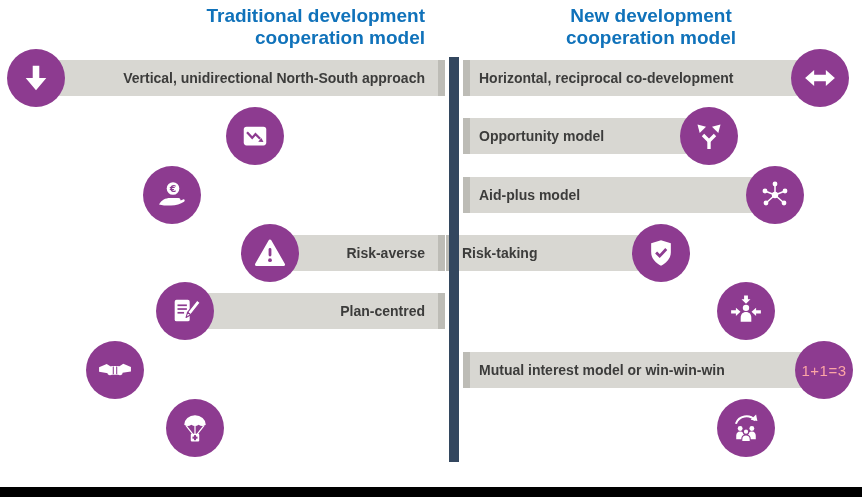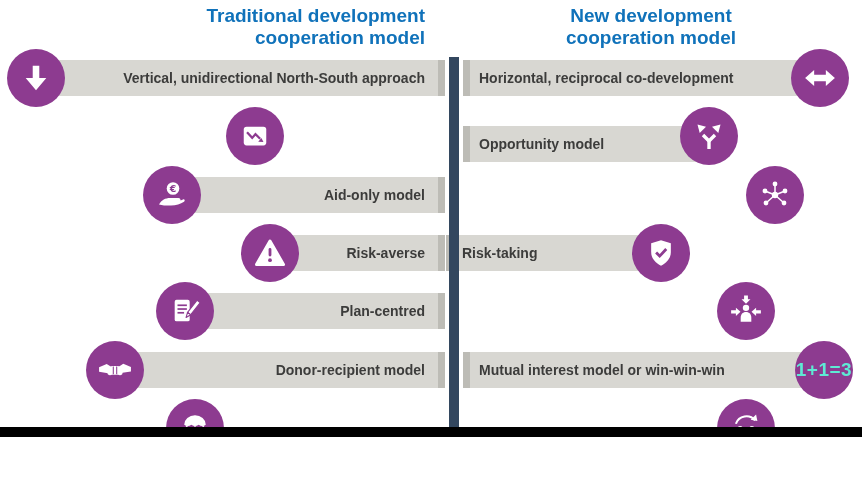--- a/index.html
+++ b/index.html
@@ -1,31 +1,31 @@
 <!DOCTYPE html>
 <html style="--purple: #8d3b90; --navy: #33475f; --bar: #d8d7d2; --bar_edge: #bdbcb6; --header_blue: #1072ba; --text: #3c3c3b; --footer: #000000;"><head>
 <meta charset="utf-8">
 <style>
   html,body{margin:0;padding:0;background:#fff;}
-  .stage{position:relative;width:862px;height:437px;background:#fff;overflow:hidden;
+  .stage{position:relative;width:862px;height:497px;background:#fff;overflow:hidden;
          font-family:"Liberation Sans",sans-serif;}
   .header{position:absolute;font-weight:bold;font-size:19px;line-height:1.18;
           color:var(--header_blue);white-space:pre-line;}
   .header-left{top:5px;left:78px;width:347px;text-align:right;}
   .header-right{top:5px;left:481px;width:340px;text-align:center;}
   .divider{position:absolute;left:449px;top:57px;width:10px;height:405px;background:var(--navy);z-index:3;}
   .bar{position:absolute;height:36px;background:var(--bar);display:flex;align-items:center;
        font-weight:bold;font-size:14px;color:var(--text);z-index:1;box-sizing:border-box;}
   .bar.left{justify-content:flex-end;padding-right:20px;}
   .bar.left::after{content:"";position:absolute;right:0;top:0;width:7px;height:100%;background:var(--bar_edge);}
   .bar.right{justify-content:flex-start;padding-left:16px;}
   .bar.right::before{content:"";position:absolute;left:0;top:0;width:7px;height:100%;background:var(--bar_edge);}
   .circle{position:absolute;width:58px;height:58px;border-radius:50%;background:var(--purple);
           display:flex;align-items:center;justify-content:center;z-index:2;}
-  .badge{color:#5eead4;font-weight:bold;font-size:19px;letter-spacing:.5px;}
+  .badge{color:#fca5a5;font-weight:normal;font-size:15px;letter-spacing:.5px;}
   .footer-bar{position:absolute;left:0;bottom:0;width:100%;height:10px;background:var(--footer);z-index:4;}
   .pf{fill:var(--purple);}
   .ps{stroke:var(--purple);}
   .pt{fill:var(--purple);font-family:"DejaVu Sans",sans-serif;}
 </style>
 </head>
 <body>
 
 <div class="stage">
 
@@ -53,41 +53,41 @@
       </svg>
   </div>
 
   <div class="circle" style="top:107px;left:226px">
     <svg viewBox="0 0 32 32" width="30" height="30">
       <rect x="4" y="6" width="24" height="20" rx="3" fill="#fff"></rect>
       <path d="M7.5 12l5.5 6 3.5-4 5 5" class="ps" stroke-width="2.4" fill="none"></path>
       <path d="M25 22.5l-5.6-.4 3.4-4z" class="pf"></path>
     </svg>
   </div>
-  <div class="bar right" style="top:126px;left:463px;width:246px">
+  <div class="bar right" style="top:118px;left:463px;width:246px">
     <span>Opportunity model</span>
   </div>
   <div class="circle" style="top:107px;left:680px">
     <svg viewBox="0 0 32 32" width="32" height="32">
       <path d="M16 29v-9" stroke="#fff" stroke-width="3.4" fill="none"></path>
       <path d="M16 21l-6-6m6 6l6-6" stroke="#fff" stroke-width="3.4" fill="none"></path>
       <path d="M4.5 4.5l8.5 2.2-6.3 6.3z" fill="#fff"></path>
       <path d="M27.5 4.5L19 6.7l6.3 6.3z" fill="#fff"></path>
     </svg>
   </div>
 
-  <div class="bar left" style="top:177px;left:172px;width:273px">
-    <span>Aid-only model</span>
-  </div>
   <div class="circle" style="top:166px;left:143px">
     <svg viewBox="0 0 32 32" width="32" height="32">
       <circle cx="17" cy="9.5" r="6.3" fill="#fff"></circle>
       <text x="17" y="13" text-anchor="middle" font-size="9.5" font-weight="bold" class="pt">€</text>
       <path fill="#fff" d="M3 25.5c2.5-4.5 6.5-6.5 11-6.5h8.5a2 2 0 0 1 0 4H15c5 0 9-1 12-2.5 1.5-.8 2.5 1.2 1 2.2-3.5 2.3-8 3.8-13 3.8H8z"></path>
     </svg>
+  </div>
+  <div class="bar right" style="top:177px;left:463px;width:312px">
+    <span>Aid-plus model</span>
   </div>
   <div class="circle" style="top:166px;left:746px">
     <svg viewBox="0 0 32 32" width="32" height="32">
       <g stroke="#fff" stroke-width="1.5">
         <path d="M16 16V5M16 16l10-4M16 16l9 8M16 16l-9 8M16 16L6 12"></path>
       </g>
       <circle cx="16" cy="16" r="3.2" fill="#fff"></circle>
       <circle cx="16" cy="5" r="2.4" fill="#fff"></circle>
       <circle cx="26" cy="12" r="2.4" fill="#fff"></circle>
       <circle cx="25" cy="24" r="2.4" fill="#fff"></circle>
@@ -134,23 +134,20 @@
   <div class="circle" style="top:282px;left:717px">
     <svg viewBox="0 0 32 32" width="34" height="34">
       <circle cx="16" cy="13" r="3" fill="#fff"></circle>
       <path fill="#fff" d="M16 17c-3.2 0-5 2.2-5 5.5V26h10v-3.5c0-3.3-1.8-5.5-5-5.5z"></path>
       <path fill="#fff" d="M2 15.3h4.5v-2.4l4.3 3.9-4.3 3.9v-2.4H2z"></path>
       <path fill="#fff" d="M30 15.3h-4.5v-2.4l-4.3 3.9 4.3 3.9v-2.4H30z"></path>
       <path fill="#fff" d="M14.2 1.5h3.6V5h2.4L16 9.2 11.8 5h2.4z"></path>
     </svg>
   </div>
 
-  <div class="bar left" style="top:352px;left:115px;width:330px">
-    <span>Donor-recipient model</span>
-  </div>
   <div class="circle" style="top:341px;left:86px">
     <svg viewBox="0 0 32 32" width="34" height="34">
       <g fill="#fff">
         <path d="M1 13.5l7.2-3.2 8 5-2.8 4.4L1 17.6z"></path>
         <path d="M31 13.2l-7.2-3-8 5 2.6 4.2L31 17.3z"></path>
         <rect x="11" y="12.3" width="10" height="8.2" rx="2.6"></rect>
         <rect x="8.8" y="16.4" width="5" height="4.5" rx="2.2"></rect>
         <rect x="18.2" y="16.4" width="5" height="4.5" rx="2.2"></rect>
       </g>
       <path d="M14.4 12.8v7.2M17.6 12.8v7.2" class="ps" stroke-width="1" fill="none"></path>

